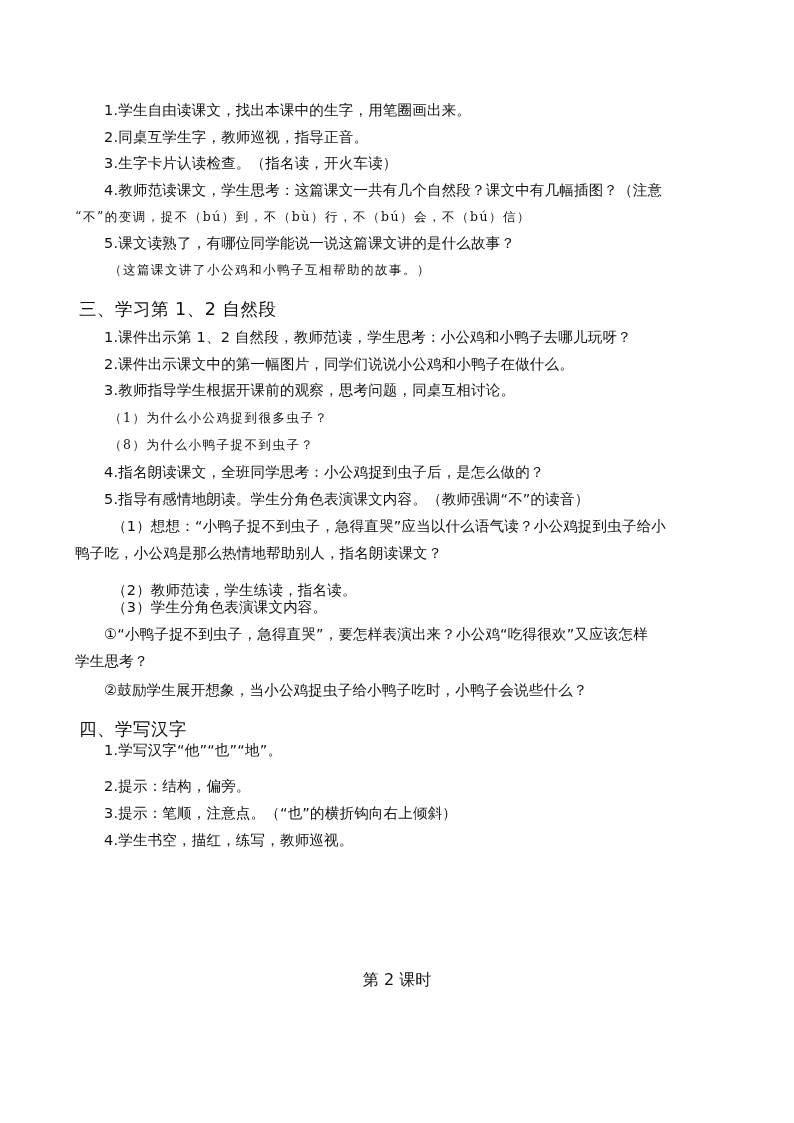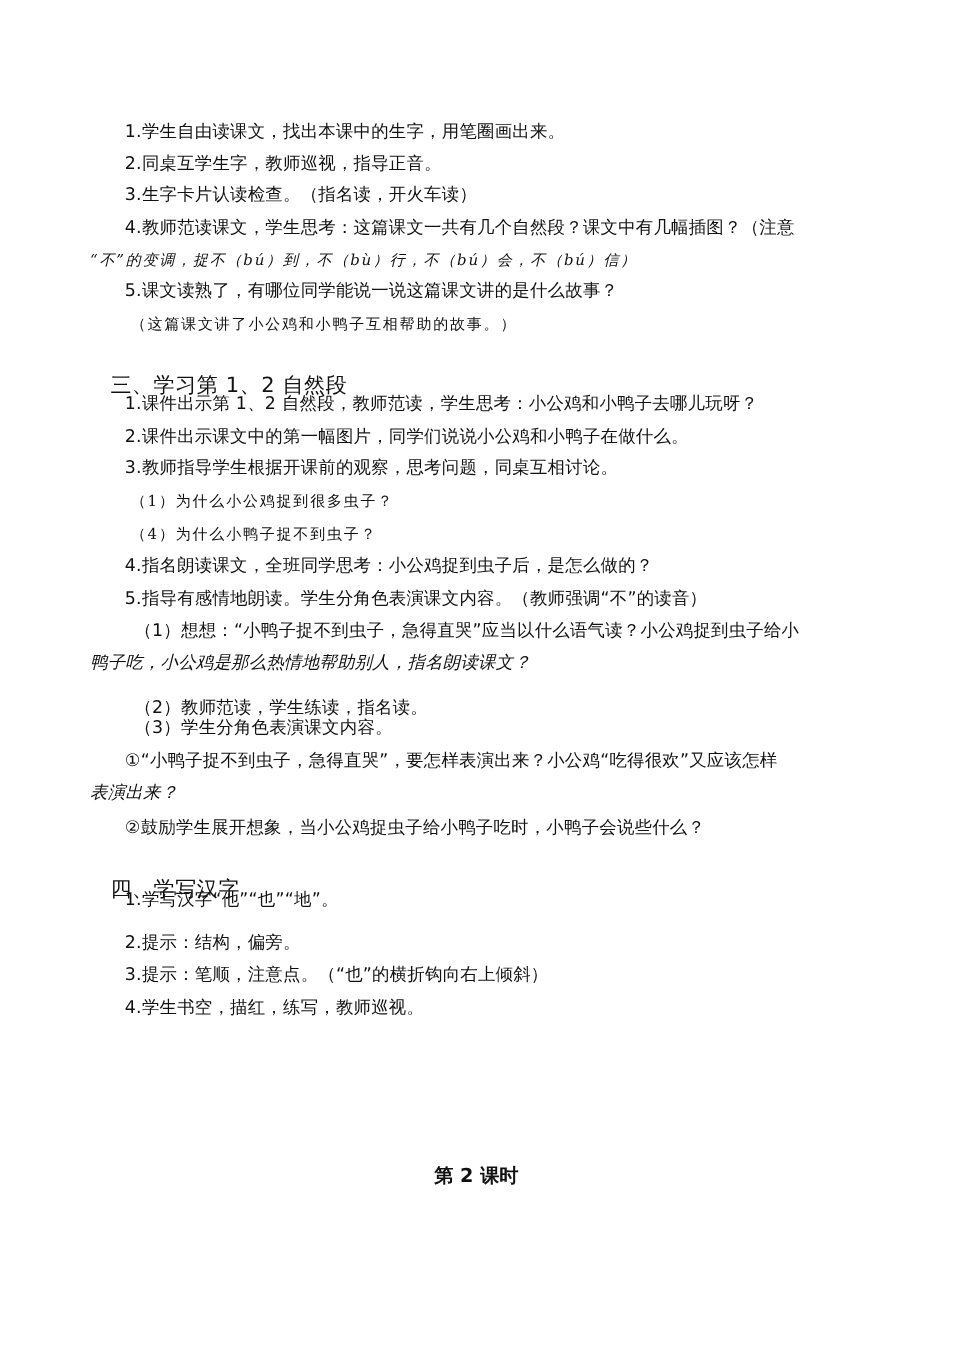--- a/index.html
+++ b/index.html
@@ -1,53 +1,53 @@
 <!DOCTYPE html>
 <html><head>
 <meta charset="utf-8">
 <style>
   html, body { margin: 0; padding: 0; background: #ffffff; }
   body { width: 794px; height: 1123px; position: relative; overflow: hidden;
          font-family: "DejaVu Sans", "Liberation Sans", sans-serif; color: #111; }
   .line { position: absolute; font-size: 14.5px; line-height: 20px; white-space: nowrap; letter-spacing: 0.2px; }
   .i1 { left: 104px; text-align: center; }
-  .i0 { left: 75px; font-style: italic; }
+  .i0 { left: 75px; }
   .i2 { left: 109px; }
   .i4 { left: 112px; text-align: right; }
   .note { font-family: "DejaVu Serif", "Liberation Serif", serif; font-size: 12.5px; letter-spacing: 1.5px; }
-  .heading { position: absolute; left: 75px; font-size: 17.5px; line-height: 24px; font-weight: normal; margin: 17px; letter-spacing: 0.5px; }
-  .lesson { position: absolute; left: 0; width: 794px; text-align: center; top: 970px; font-size: 16px; font-weight: bold; }
+  .heading { position: absolute; left: 75px; font-size: 17.5px; line-height: 24px; font-weight: normal; margin: 4px; letter-spacing: 0.5px; }
+  .lesson { position: absolute; left: 0; width: 794px; text-align: center; top: 970px; font-size: 16px; font-weight: normal; }
 </style>
 </head>
 <body>
 
 <div>
 
   <div class="line i1" style="top:100px">1.学生自由读课文，找出本课中的生字，用笔圈画出来。</div>
   <div class="line i1" style="top:127px">2.同桌互学生字，教师巡视，指导正音。</div>
   <div class="line i1" style="top:153px">3.生字卡片认读检查。（指名读，开火车读）</div>
   <div class="line i1" style="top:180px">4.教师范读课文，学生思考：这篇课文一共有几个自然段？课文中有几幅插图？（注意</div>
   <div class="line i0 note" style="top:207px">“不”的变调，捉不（bú）到，不（bù）行，不（bú）会，不（bú）信）</div>
   <div class="line i1" style="top:233px">5.课文读熟了，有哪位同学能说一说这篇课文讲的是什么故事？</div>
   <div class="line i2 note" style="top:260px">（这篇课文讲了小公鸡和小鸭子互相帮助的故事。）</div>
 
   <h2 class="heading" style="top:293px">三、学习第 1、2 自然段</h2>
   <div class="line i1" style="top:327px">1.课件出示第 1、2 自然段，教师范读，学生思考：小公鸡和小鸭子去哪儿玩呀？</div>
   <div class="line i1" style="top:354px">2.课件出示课文中的第一幅图片，同学们说说小公鸡和小鸭子在做什么。</div>
   <div class="line i1" style="top:380px">3.教师指导学生根据开课前的观察，思考问题，同桌互相讨论。</div>
   <div class="line i2 note" style="top:408px">（1）为什么小公鸡捉到很多虫子？</div>
-  <div class="line i2 note" style="top:435px">（4）为什么小鸭子捉不到虫子？</div>
+  <div class="line i2 note" style="top:435px">（8）为什么小鸭子捉不到虫子？</div>
   <div class="line i1" style="top:462px">4.指名朗读课文，全班同学思考：小公鸡捉到虫子后，是怎么做的？</div>
   <div class="line i1" style="top:489px">5.指导有感情地朗读。学生分角色表演课文内容。（教师强调“不”的读音）</div>
   <div class="line i4" style="top:516px">（1）想想：“小鸭子捉不到虫子，急得直哭”应当以什么语气读？小公鸡捉到虫子给小</div>
   <div class="line i0" style="top:543px">鸭子吃，小公鸡是那么热情地帮助别人，指名朗读课文？</div>
   <div class="line i4" style="top:580px">（2）教师范读，学生练读，指名读。</div>
   <div class="line i4" style="top:597px">（3）学生分角色表演课文内容。</div>
   <div class="line i1" style="top:624px">①“小鸭子捉不到虫子，急得直哭”，要怎样表演出来？小公鸡“吃得很欢”又应该怎样</div>
-  <div class="line i0" style="top:651px">表演出来？</div>
+  <div class="line i0" style="top:651px">学生思考？</div>
   <div class="line i1" style="top:680px">②鼓励学生展开想象，当小公鸡捉虫子给小鸭子吃时，小鸭子会说些什么？</div>
 
   <h2 class="heading" style="top:713px">四、学写汉字</h2>
   <div class="line i1" style="top:740px">1.学写汉字“他”“也”“地”。</div>
   <div class="line i1" style="top:776px">2.提示：结构，偏旁。</div>
   <div class="line i1" style="top:803px">3.提示：笔顺，注意点。（“也”的横折钩向右上倾斜）</div>
   <div class="line i1" style="top:830px">4.学生书空，描红，练写，教师巡视。</div>
 
   <div class="lesson">第 2 课时</div>
 </div>

